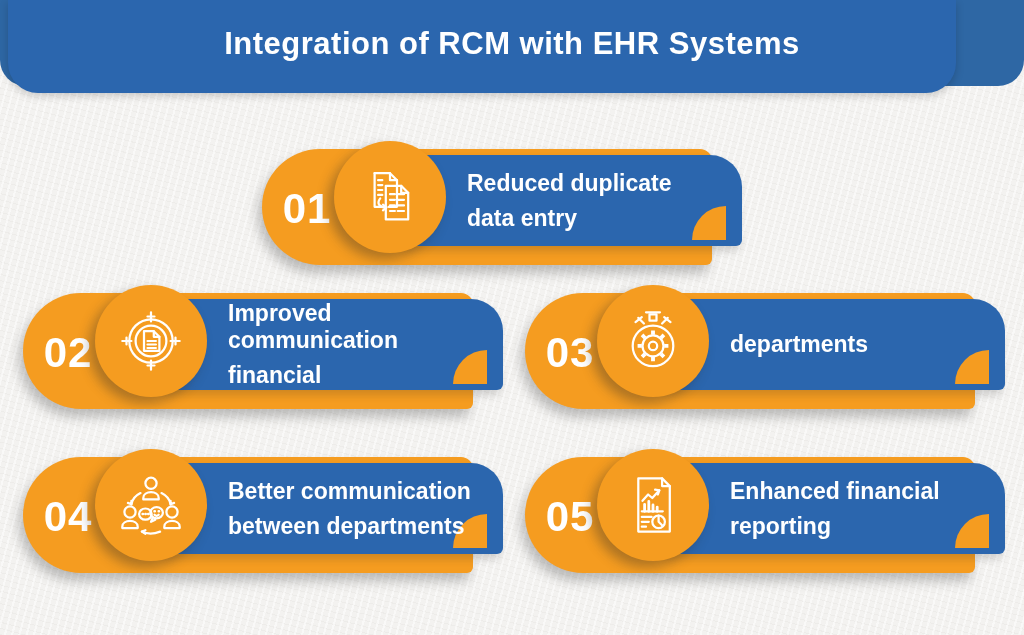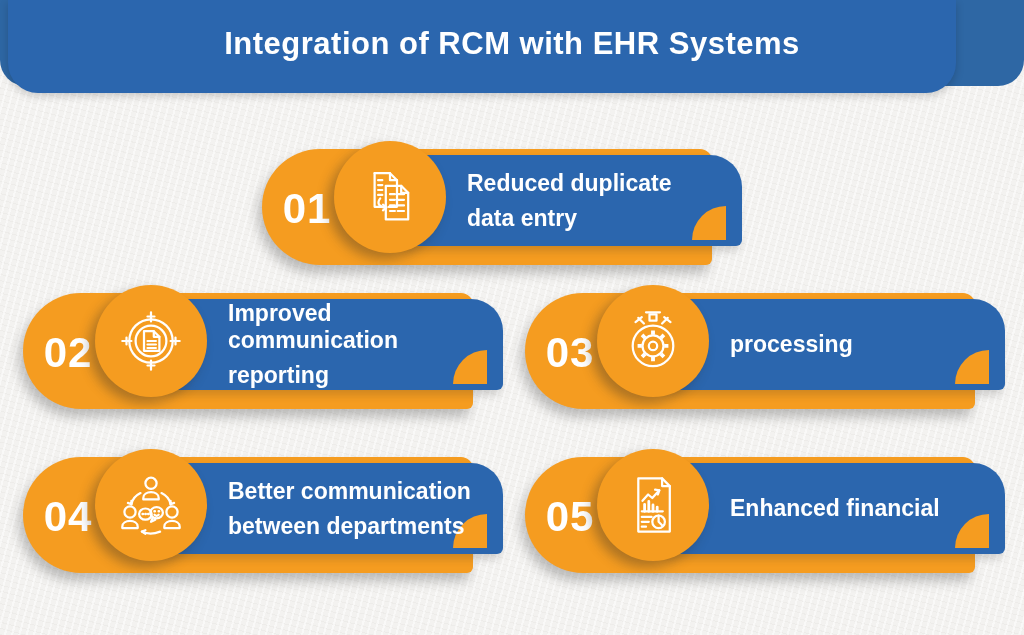--- a/index.html
+++ b/index.html
@@ -129,21 +129,21 @@
         <circle cx="50" cy="50" r="31"></circle>
         <path d="M50,9 v13 M50,78 v13 M9,50 h13 M78,50 h13"></path>
         <path d="M45,15 h10 M45,85 h10 M15,45 v10 M85,45 v10"></path>
         <path d="M40,36 h14 l8,8 v20 h-22 z"></path>
         <path d="M54,36 v8 h8"></path>
         <path d="M45,50 h12 M45,55 h12 M45,60 h12"></path>
       </svg>
     </div>
     <div class="label">
       <span>Improved communication</span>
-      <span>reporting</span>
+      <span>financial</span>
     </div>
   </div>
 
   <div class="item item-3">
     <div class="pill"></div>
     <div class="blue-box">
       <div class="wedge"></div>
     </div>
     <div class="num">03</div>
     <div class="icon-circle">
@@ -157,21 +157,21 @@
         <circle cx="50" cy="57" r="6"></circle>
         <g stroke-width="5.5" stroke-linecap="butt">
           <path d="M66,57 h6 M28,57 h6"></path>
           <path d="M50,73 v6 M50,35 v6"></path>
           <path d="M61.3,68.3 l4.3,4.3 M34.4,41.4 l4.3,4.3"></path>
           <path d="M38.7,68.3 l-4.3,4.3 M65.6,41.4 l-4.3,4.3"></path>
         </g>
       </svg>
     </div>
     <div class="label">
-      <span>processing</span>
+      <span>departments</span>
     </div>
   </div>
 
   <div class="item item-4">
     <div class="pill"></div>
     <div class="blue-box">
       <div class="wedge"></div>
     </div>
     <div class="num">04</div>
     <div class="icon-circle">
@@ -216,16 +216,17 @@
         <path d="M53,28 l6,1 l-2,6"></path>
         <path d="M34,59 h30"></path>
         <path d="M38,59 v-10 M44,59 v-14 M50,59 v-9 M56,59 v-6" stroke-width="4"></path>
         <path d="M34,67 h14 M34,74 h10 M34,81 h6"></path>
         <circle cx="58" cy="74" r="9"></circle>
         <path d="M58,74 v-9 M58,74 l6,6"></path>
       </svg>
     </div>
     <div class="label">
       <span>Enhanced financial</span>
+      <span>reporting</span>
     </div>
   </div>
 
 </div>
 
 </body></html>

